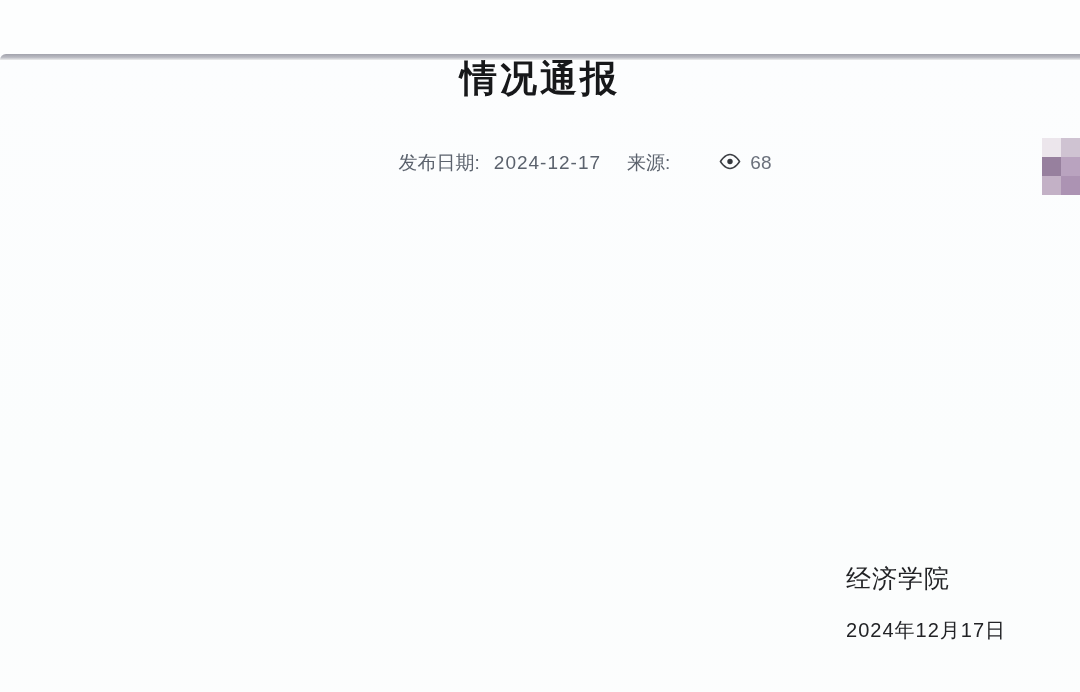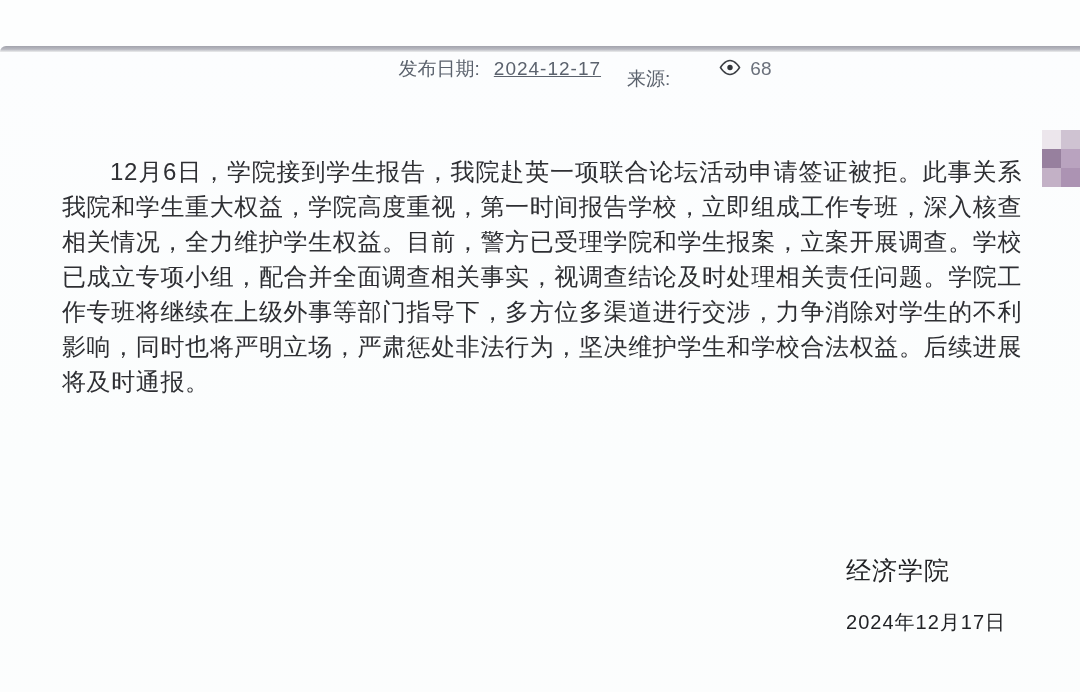--- a/index.html
+++ b/index.html
@@ -35,22 +35,22 @@
   .meta-row {
     margin-top: 46px;
     display: flex;
     justify-content: center;
     align-items: center;
     font-size: 19px;
     color: #5b626d;
     padding-left: 90px;
   }
   .meta-label { margin-right: 14px; }
-  .meta-value { margin-right: 26px; letter-spacing: 1px; text-decoration: underline; }
-  .source-label { margin-right: 48px; margin-top: 20px; }
+  .meta-value { margin-right: 26px; letter-spacing: 1px; }
+  .source-label { margin-right: 48px; }
   .views-group { display: flex; align-items: center; }
   .eye-icon-wrap { display: inline-flex; margin-right: 8px; margin-top: -4px; }
   .views-count { color: #6a707b; }
   .notice-body {
     margin: 62px 58px 0 62px;
     font-size: 24px;
     line-height: 35px;
     color: #2e2f33;
     text-align: justify;
     text-indent: 2em;
@@ -75,37 +75,37 @@
   }
   .mcell { width: 19px; height: 19px; }
 </style>
 </head>
 <body>
 
 <div class="page">
 
   <div class="top-edge-bar"></div>
 
+  <div class="notice-title">情况通报</div>
 
   <div class="meta-row">
     <span class="meta-label">发布日期:</span>
     <span class="meta-value">2024-12-17</span>
     <span class="meta-label source-label">来源:</span>
     <span class="views-group">
       <span class="eye-icon-wrap">
         <svg width="24" height="17" viewBox="0 0 24 17">
           <path d="M12 1.5 C6.5 1.5 2.5 8.5 2.5 8.5 C2.5 8.5 6.5 15.5 12 15.5 C17.5 15.5 21.5 8.5 21.5 8.5 C21.5 8.5 17.5 1.5 12 1.5 Z" fill="none" stroke="#3c3f44" stroke-width="1.6"></path>
           <circle cx="12" cy="8.5" r="2.7" fill="#34373c"></circle>
         </svg>
       </span>
       <span class="views-count">68</span>
     </span>
   </div>
 
-  <div class="notice-body">12月6日，学院接到学生报告，我院赴英一项联合论坛活动申请签证被拒。此事关系我院和学生重大权益，学院高度重视，第一时间报告学校，立即组成工作专班，深入核查相关情况，全力维护学生权益。目前，警方已受理学院和学生报案，立案开展调查。学校已成立专项小组，配合并全面调查相关事实，视调查结论及时处理相关责任问题。学院工作专班将继续在上级外事等部门指导下，多方位多渠道进行交涉，力争消除对学生的不利影响，同时也将严明立场，严肃惩处非法行为，坚决维护学生和学校合法权益。后续进展将及时通报。</div>
 
   <div class="signature-block">
     <div class="signature-org">经济学院</div>
     <div class="signature-date">2024年12月17日</div>
   </div>
 
   <div class="pixelated-redaction">
       <div class="mcell" style="background: rgb(236, 230, 236);"></div>
       <div class="mcell" style="background: rgb(207, 195, 210);"></div>
       <div class="mcell" style="background: rgb(151, 128, 158);"></div>

